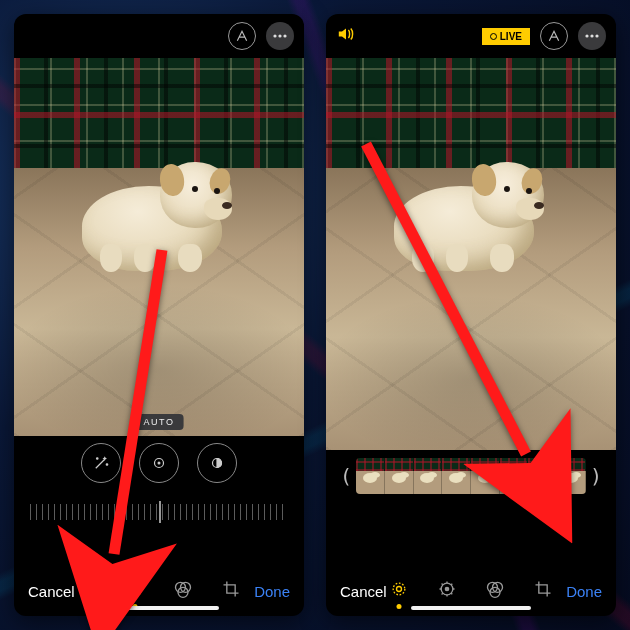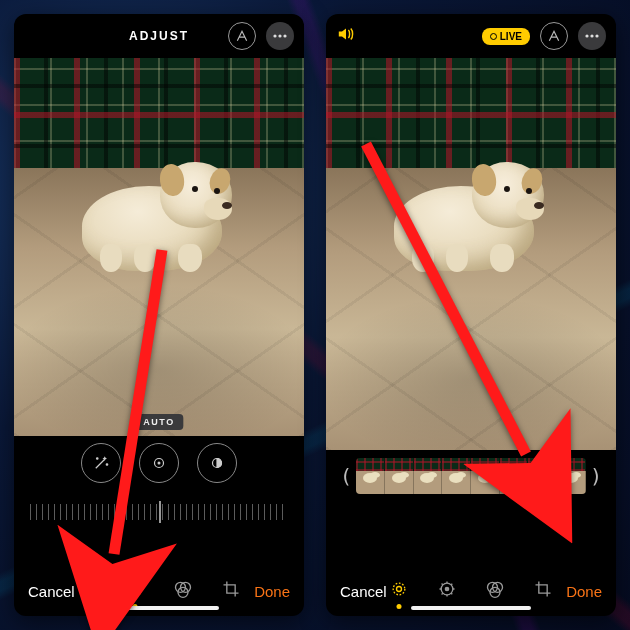--- a/index.html
+++ b/index.html
@@ -11,21 +11,21 @@
     pointer-events:none}
   .phone{position:absolute;width:290px;height:602px;background:#000;border-radius:12px;box-shadow:0 6px 24px rgba(0,0,0,.55)}
   .phone.left{left:14px;top:14px}
   .phone.right{left:326px;top:14px}
   .topbar{height:44px;display:flex;align-items:center;justify-content:space-between;padding:0 10px;color:#fff}
   .topbar .center-slot{position:absolute;left:0;right:0;text-align:center;font-size:12px;letter-spacing:2px;font-weight:600;pointer-events:none}
   .topbar .right-group,.topbar .left-group{display:flex;align-items:center;gap:10px}
   .rnd-icon{width:28px;height:28px;border:1.5px solid #999;border-radius:50%;display:flex;align-items:center;justify-content:center;box-sizing:border-box}
   .rnd-icon svg{display:block}
   .more-dots{background:#3a3a3c;border:none}
-  .live-badge{background:#ffcc00;color:#000;font-size:10px;font-weight:700;padding:3px 8px;border-radius:8px;display:flex;align-items:center;gap:3px}
+  .live-badge{background:#ffcc00;color:#000;font-size:10px;font-weight:700;padding:3px 8px;border-radius:0;display:flex;align-items:center;gap:3px}
   .live-badge::before{content:"";width:7px;height:7px;border:1.3px solid #000;border-radius:50%;display:inline-block;box-sizing:border-box;position:relative}
   .vol-icon{color:#ffcc00;font-size:16px}
   .photo-area{position:relative;height:378px;margin:0;overflow:hidden}
   .plaid{position:absolute;top:0;left:0;right:0;height:120px;background:#0a2a18;
     background-image:
       repeating-linear-gradient(0deg,rgba(180,20,40,.55) 0 6px,transparent 6px 30px,rgba(0,0,0,.45) 30px 34px,transparent 34px 60px),
       repeating-linear-gradient(90deg,rgba(180,20,40,.55) 0 6px,transparent 6px 30px,rgba(0,0,0,.45) 30px 34px,transparent 34px 60px),
       repeating-linear-gradient(0deg,rgba(230,220,170,.25) 0 2px,transparent 2px 36px),
       repeating-linear-gradient(90deg,rgba(230,220,170,.25) 0 2px,transparent 2px 36px)}
   .couch{position:absolute;top:110px;left:0;right:0;bottom:0;background:linear-gradient(180deg,#8a755a 0%,#b39c7d 30%,#c9b796 60%,#a89275 100%)}
@@ -37,57 +37,56 @@
   .puppy .body{position:absolute;width:140px;height:85px;background:radial-gradient(ellipse at 40% 30%,#f5ecd8,#e6d8b8 60%,#cdb98e);border-radius:50% 55% 48% 42%;top:28px;left:8px;box-shadow:inset -10px -10px 20px rgba(120,95,50,.3)}
   .puppy .head{position:absolute;width:72px;height:66px;background:radial-gradient(ellipse at 45% 35%,#f7eedc,#e7d9b9 65%,#cfbb90);border-radius:48% 50% 50% 48%;top:4px;left:86px;box-shadow:inset -6px -6px 14px rgba(120,95,50,.3)}
   .puppy .snout{position:absolute;width:28px;height:22px;background:#e7d9b9;border-radius:40% 48% 50% 50%;top:40px;left:130px}
   .puppy .nose{position:absolute;width:10px;height:7px;background:#3a2a20;border-radius:50%;top:44px;left:148px}
   .puppy .ear{position:absolute;width:24px;height:32px;background:#c8a76f;border-radius:50% 50% 48% 48%;top:6px;left:86px;transform:rotate(-8deg)}
   .puppy .ear.r{left:136px;top:10px;transform:rotate(18deg);width:20px;height:26px}
   .puppy .eye{position:absolute;width:6px;height:6px;background:#1a1410;border-radius:50%;top:28px;left:118px}
   .puppy .eye.r{left:140px;top:30px}
   .puppy .leg{position:absolute;width:22px;height:28px;background:#e8dcbf;border-radius:40% 40% 48% 48%;top:86px}
   .puppy .leg.l1{left:26px}.puppy .leg.l2{left:60px}.puppy .leg.l3{left:104px;width:24px}
-  .auto-badge{position:absolute;bottom:6px;left:50%;transform:translateX(-50%);background:#3a3a3c;color:#eee;font-size:9px;letter-spacing:1.5px;padding:3px 9px;border-radius:4px;font-weight:700}
+  .auto-badge{position:absolute;bottom:6px;left:50%;transform:translateX(-50%);background:#3a3a3c;color:#eee;font-size:9px;letter-spacing:1.5px;padding:3px 9px;border-radius:4px;font-weight:400}
   .tools-row{height:54px;display:flex;align-items:center;justify-content:center;gap:18px}
   .tool-btn{width:40px;height:40px;border:1.5px solid #888;border-radius:50%;display:flex;align-items:center;justify-content:center;box-sizing:border-box}
   .slider-row{height:42px;position:relative}
   .ticks{position:absolute;left:16px;right:16px;top:14px;height:16px;background:repeating-linear-gradient(90deg,#666 0 1.3px,transparent 1.3px 6px);opacity:.9}
   .ticks::before,.ticks::after{content:"";position:absolute;top:-3px;width:1.6px;height:22px;background:#aaa}
   .ticks::before{left:50%}
   .ticks::after{display:none}
   .frames-row{height:52px;position:relative;display:flex;align-items:center;padding:0 14px;box-sizing:border-box}
   .frames-bracket{color:#bbb;font-size:20px;font-family:monospace}
   .frames{flex:1;height:36px;margin:0 4px;display:flex;border-radius:4px;overflow:hidden;position:relative}
   .frame{flex:1;position:relative;background:linear-gradient(180deg,#0a2a18 0 35%,#b39c7d 35% 100%);border-right:1px solid rgba(0,0,0,.25)}
   .frame::before{content:"";position:absolute;top:0;left:0;right:0;height:35%;background-image:
       repeating-linear-gradient(0deg,rgba(180,20,40,.5) 0 2px,transparent 2px 8px),
       repeating-linear-gradient(90deg,rgba(180,20,40,.5) 0 2px,transparent 2px 8px)}
   .frame::after{content:"";position:absolute;width:14px;height:10px;background:#eadfbf;border-radius:50%;top:55%;left:50%;transform:translate(-50%,-50%);box-shadow:5px -3px 0 -2px #eadfbf}
   .frame-selector{position:absolute;top:-3px;bottom:-3px;width:32px;border:2.5px solid #fff;border-radius:5px;box-sizing:border-box;left:178px;pointer-events:none}
   .bottom-bar{position:absolute;bottom:0;left:0;right:0;height:76px;display:flex;align-items:flex-end;padding:0 14px 16px;box-sizing:border-box;font-size:15px}
   .bottom-bar .cancel{color:#fff}
-  .bottom-bar .done{color:#f97316;margin-left:auto}
+  .bottom-bar .done{color:#3b82f6;margin-left:auto}
   .mode-icons{position:absolute;left:50%;transform:translateX(-50%);display:flex;gap:26px;align-items:center}
   .mode-icons .mi{color:#9a9a9a;position:relative;width:22px;height:22px;display:flex;align-items:center;justify-content:center}
   .mode-icons .mi.active::after{content:"";position:absolute;width:5px;height:5px;background:#ffcc00;border-radius:50%;bottom:-9px;left:50%;transform:translateX(-50%)}
   .mode-icons .mi.sel{color:#ffcc00}
   .home-ind{position:absolute;bottom:6px;left:50%;transform:translateX(-50%);width:120px;height:4px;background:#fff;border-radius:3px;opacity:.95}
   .arrow{position:absolute;z-index:50;pointer-events:none}
   .arrow svg{overflow:visible;filter:drop-shadow(0 2px 3px rgba(0,0,0,.5))}
 </style>
 </head>
 <body>
 
 <div class="stage">
 
   <div class="phone left">
     <div class="topbar">
       <span class="left-group"></span>
-      <span class="center-slot">ADJUST</span>
       <span class="right-group">
         <span class="rnd-icon">
           <svg width="14" height="14" viewBox="0 0 24 24" fill="none" stroke="#bbb" stroke-width="2">
               <path d="M4 20 L12 4 L20 20 M7 14 H17"></path>
             </svg>
         </span>
         <span class="rnd-icon more-dots">
           <svg width="14" height="4" viewBox="0 0 14 4">
               <circle cx="2" cy="2" r="1.6" fill="#ddd"></circle>
               <circle cx="7" cy="2" r="1.6" fill="#ddd"></circle>

